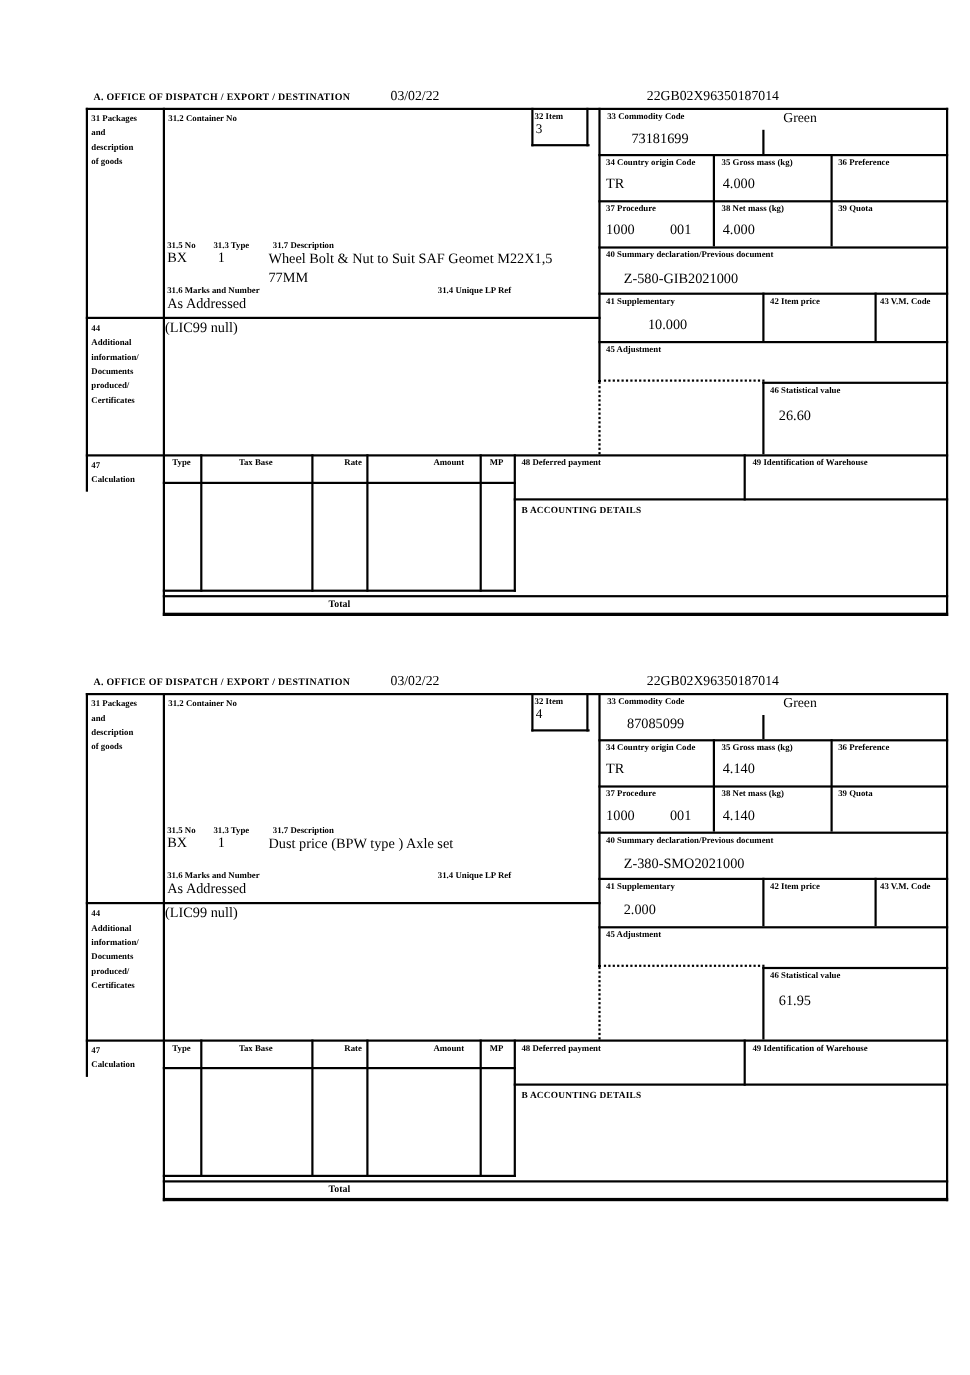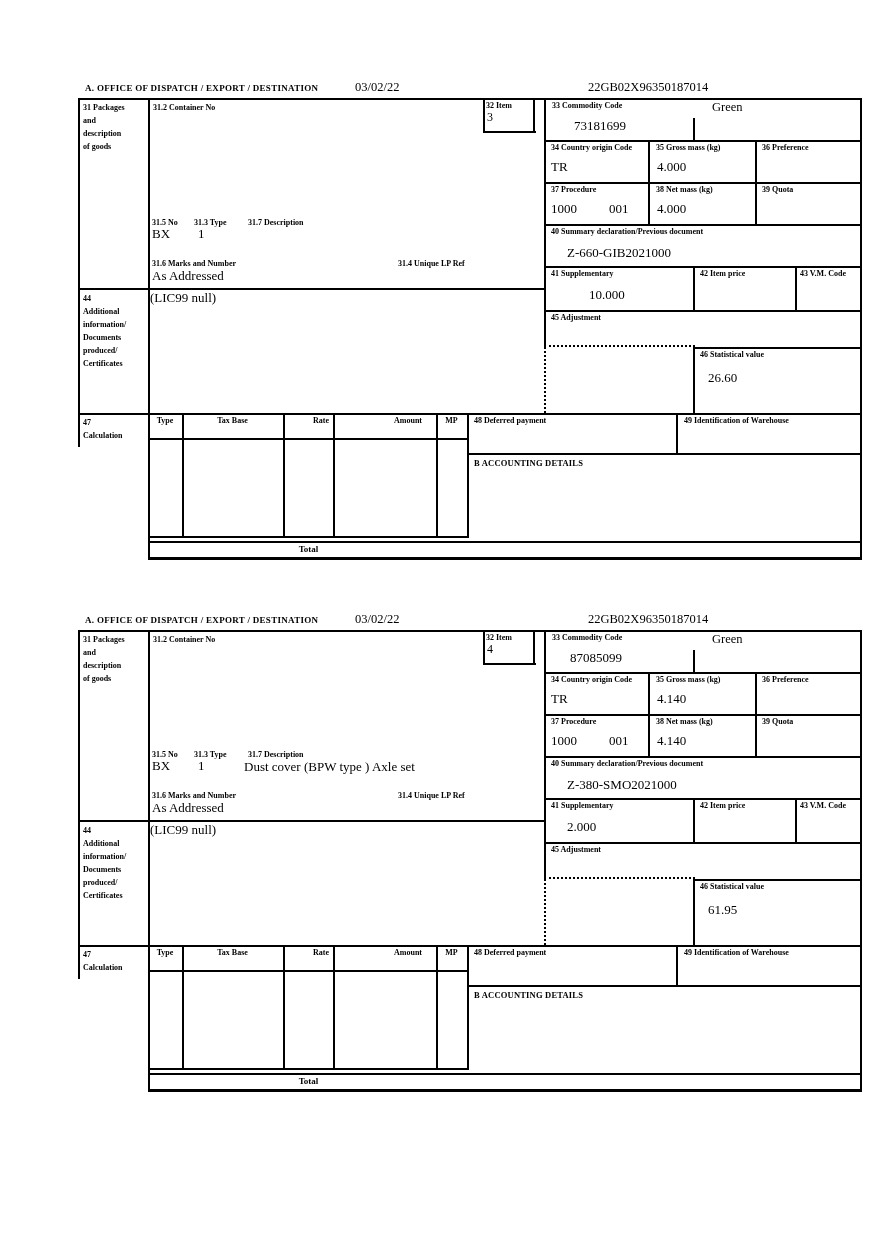--- a/index.html
+++ b/index.html
@@ -80,20 +80,21 @@
 description
 of goods</span>
     <span class="lbl" style="left:75px;top:5px">31.2 Container No</span>
     <span class="lbl" style="left:408px;top:3px">32 Item</span>
     <span class="itemno" style="left:409px;top:12px">3</span>
     <span class="lbl" style="left:74px;top:120px">31.5 No</span>
     <span class="lbl" style="left:116px;top:120px">31.3 Type</span>
     <span class="lbl" style="left:170px;top:120px">31.7 Description</span>
     <span class="val" style="left:74px;top:128px">BX</span>
     <span class="val" style="left:120px;top:128px">1</span>
+    <span class="desc" style="left:166px;top:128px">Wheel Bolt &amp; Nut to Suit SAF Geomet M22X1,5 77MM</span>
     <span class="lbl" style="left:74px;top:161px">31.6 Marks and Number</span>
     <span class="lbl" style="left:320px;top:161px">31.4 Unique LP Ref</span>
     <span class="val" style="left:74px;top:170px">As Addressed</span>
     <span class="side" style="left:5px;top:194px">44
 Additional
 information/
 Documents
 produced/
 Certificates</span>
     <span class="val" style="left:72px;top:192px">(LIC99 null)</span>
@@ -104,21 +105,21 @@
     <span class="lbl" style="left:578px;top:45px">35 Gross mass (kg)</span>
     <span class="val" style="left:579px;top:61px">4.000</span>
     <span class="lbl" style="left:684px;top:45px">36 Preference</span>
     <span class="lbl" style="left:473px;top:87px">37 Procedure</span>
     <span class="val" style="left:473px;top:103px">1000</span>
     <span class="val" style="left:531px;top:103px">001</span>
     <span class="lbl" style="left:578px;top:87px">38 Net mass (kg)</span>
     <span class="val" style="left:579px;top:103px">4.000</span>
     <span class="lbl" style="left:684px;top:87px">39 Quota</span>
     <span class="lbl" style="left:473px;top:129px">40 Summary declaration/Previous document</span>
-    <span class="val" style="left:489px;top:147px">Z-660-GIB2021000</span>
+    <span class="val" style="left:489px;top:147px">Z-580-GIB2021000</span>
     <span class="lbl" style="left:473px;top:171px">41 Supplementary</span>
     <span class="val" style="left:511px;top:189px">10.000</span>
     <span class="lbl" style="left:622px;top:171px">42 Item price</span>
     <span class="lbl" style="left:722px;top:171px">43 V.M. Code</span>
     <span class="lbl" style="left:473px;top:215px">45 Adjustment</span>
     <span class="lbl" style="left:622px;top:252px">46 Statistical value</span>
     <span class="val" style="left:630px;top:272px">26.60</span>
     <span class="side" style="left:5px;top:318px">47
 Calculation</span>
     <span class="colh" style="left:70px;width:34px;text-align:center">Type</span>
@@ -181,21 +182,21 @@
 description
 of goods</span>
     <span class="lbl" style="left:75px;top:5px">31.2 Container No</span>
     <span class="lbl" style="left:408px;top:3px">32 Item</span>
     <span class="itemno" style="left:409px;top:12px">4</span>
     <span class="lbl" style="left:74px;top:120px">31.5 No</span>
     <span class="lbl" style="left:116px;top:120px">31.3 Type</span>
     <span class="lbl" style="left:170px;top:120px">31.7 Description</span>
     <span class="val" style="left:74px;top:128px">BX</span>
     <span class="val" style="left:120px;top:128px">1</span>
-    <span class="desc" style="left:166px;top:128px">Dust cover (BPW type ) Axle set</span>
+    <span class="desc" style="left:166px;top:128px">Dust price (BPW type ) Axle set</span>
     <span class="lbl" style="left:74px;top:161px">31.6 Marks and Number</span>
     <span class="lbl" style="left:320px;top:161px">31.4 Unique LP Ref</span>
     <span class="val" style="left:74px;top:170px">As Addressed</span>
     <span class="side" style="left:5px;top:194px">44
 Additional
 information/
 Documents
 produced/
 Certificates</span>
     <span class="val" style="left:72px;top:192px">(LIC99 null)</span>

